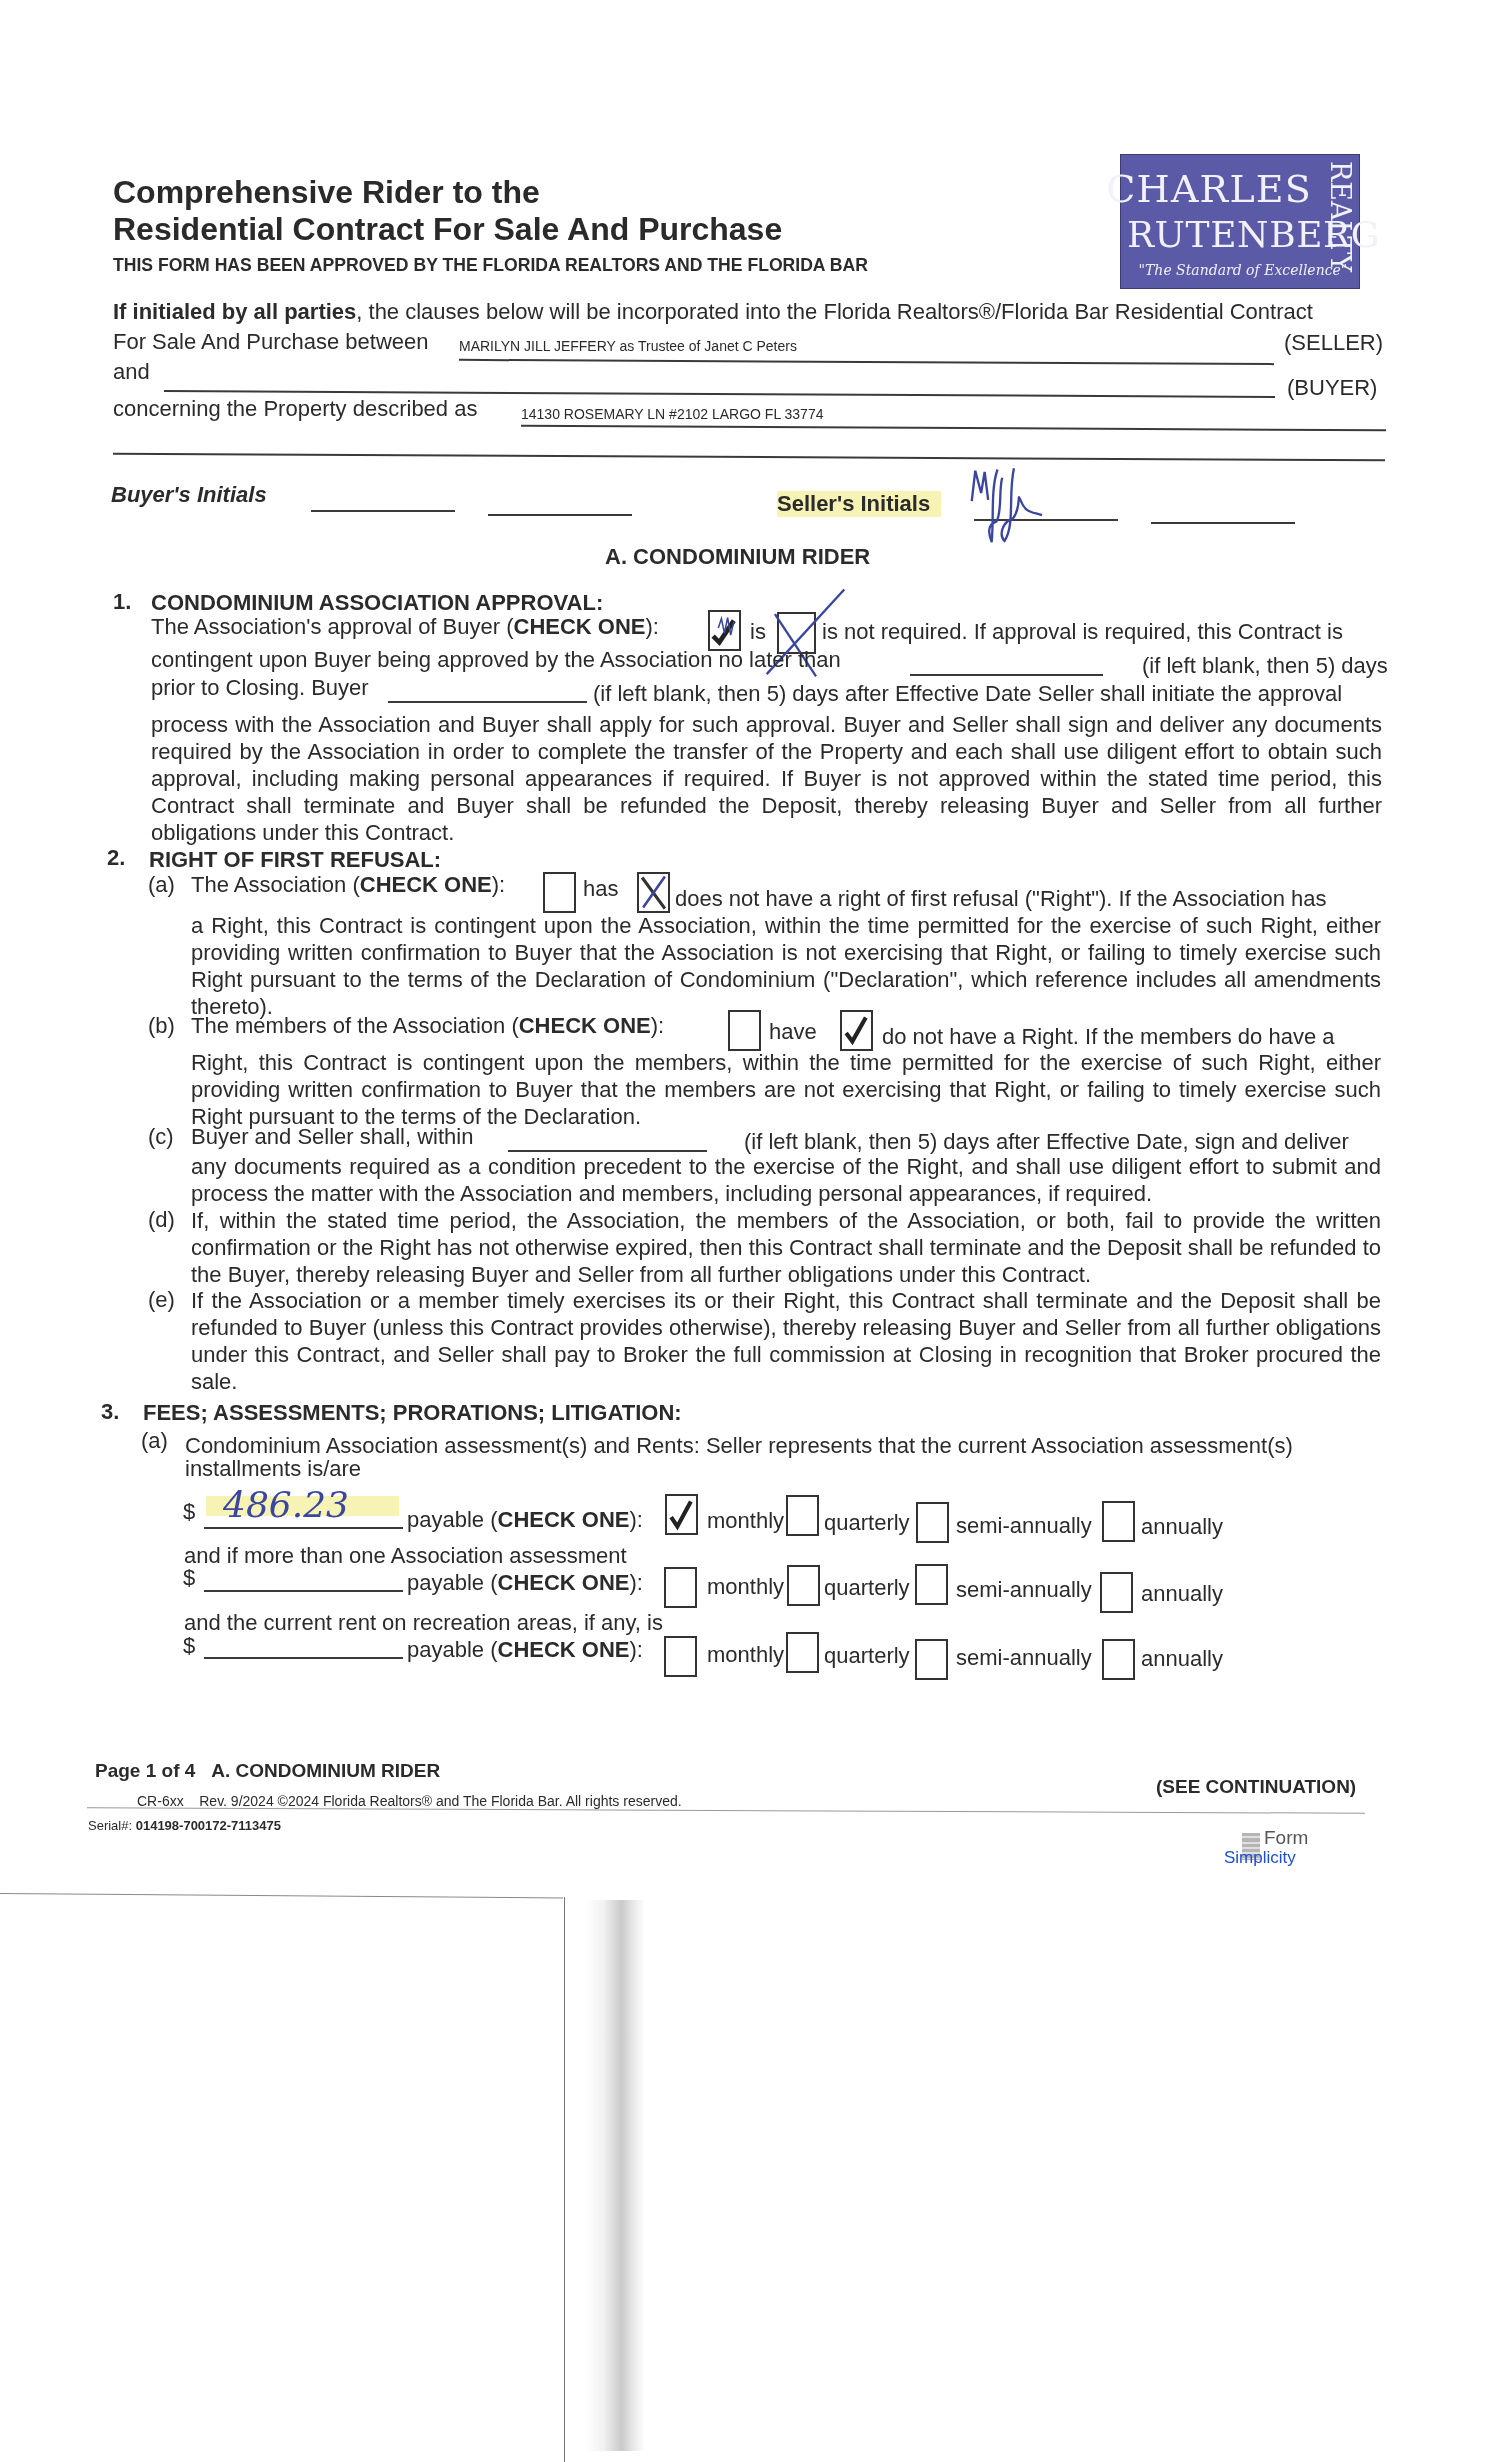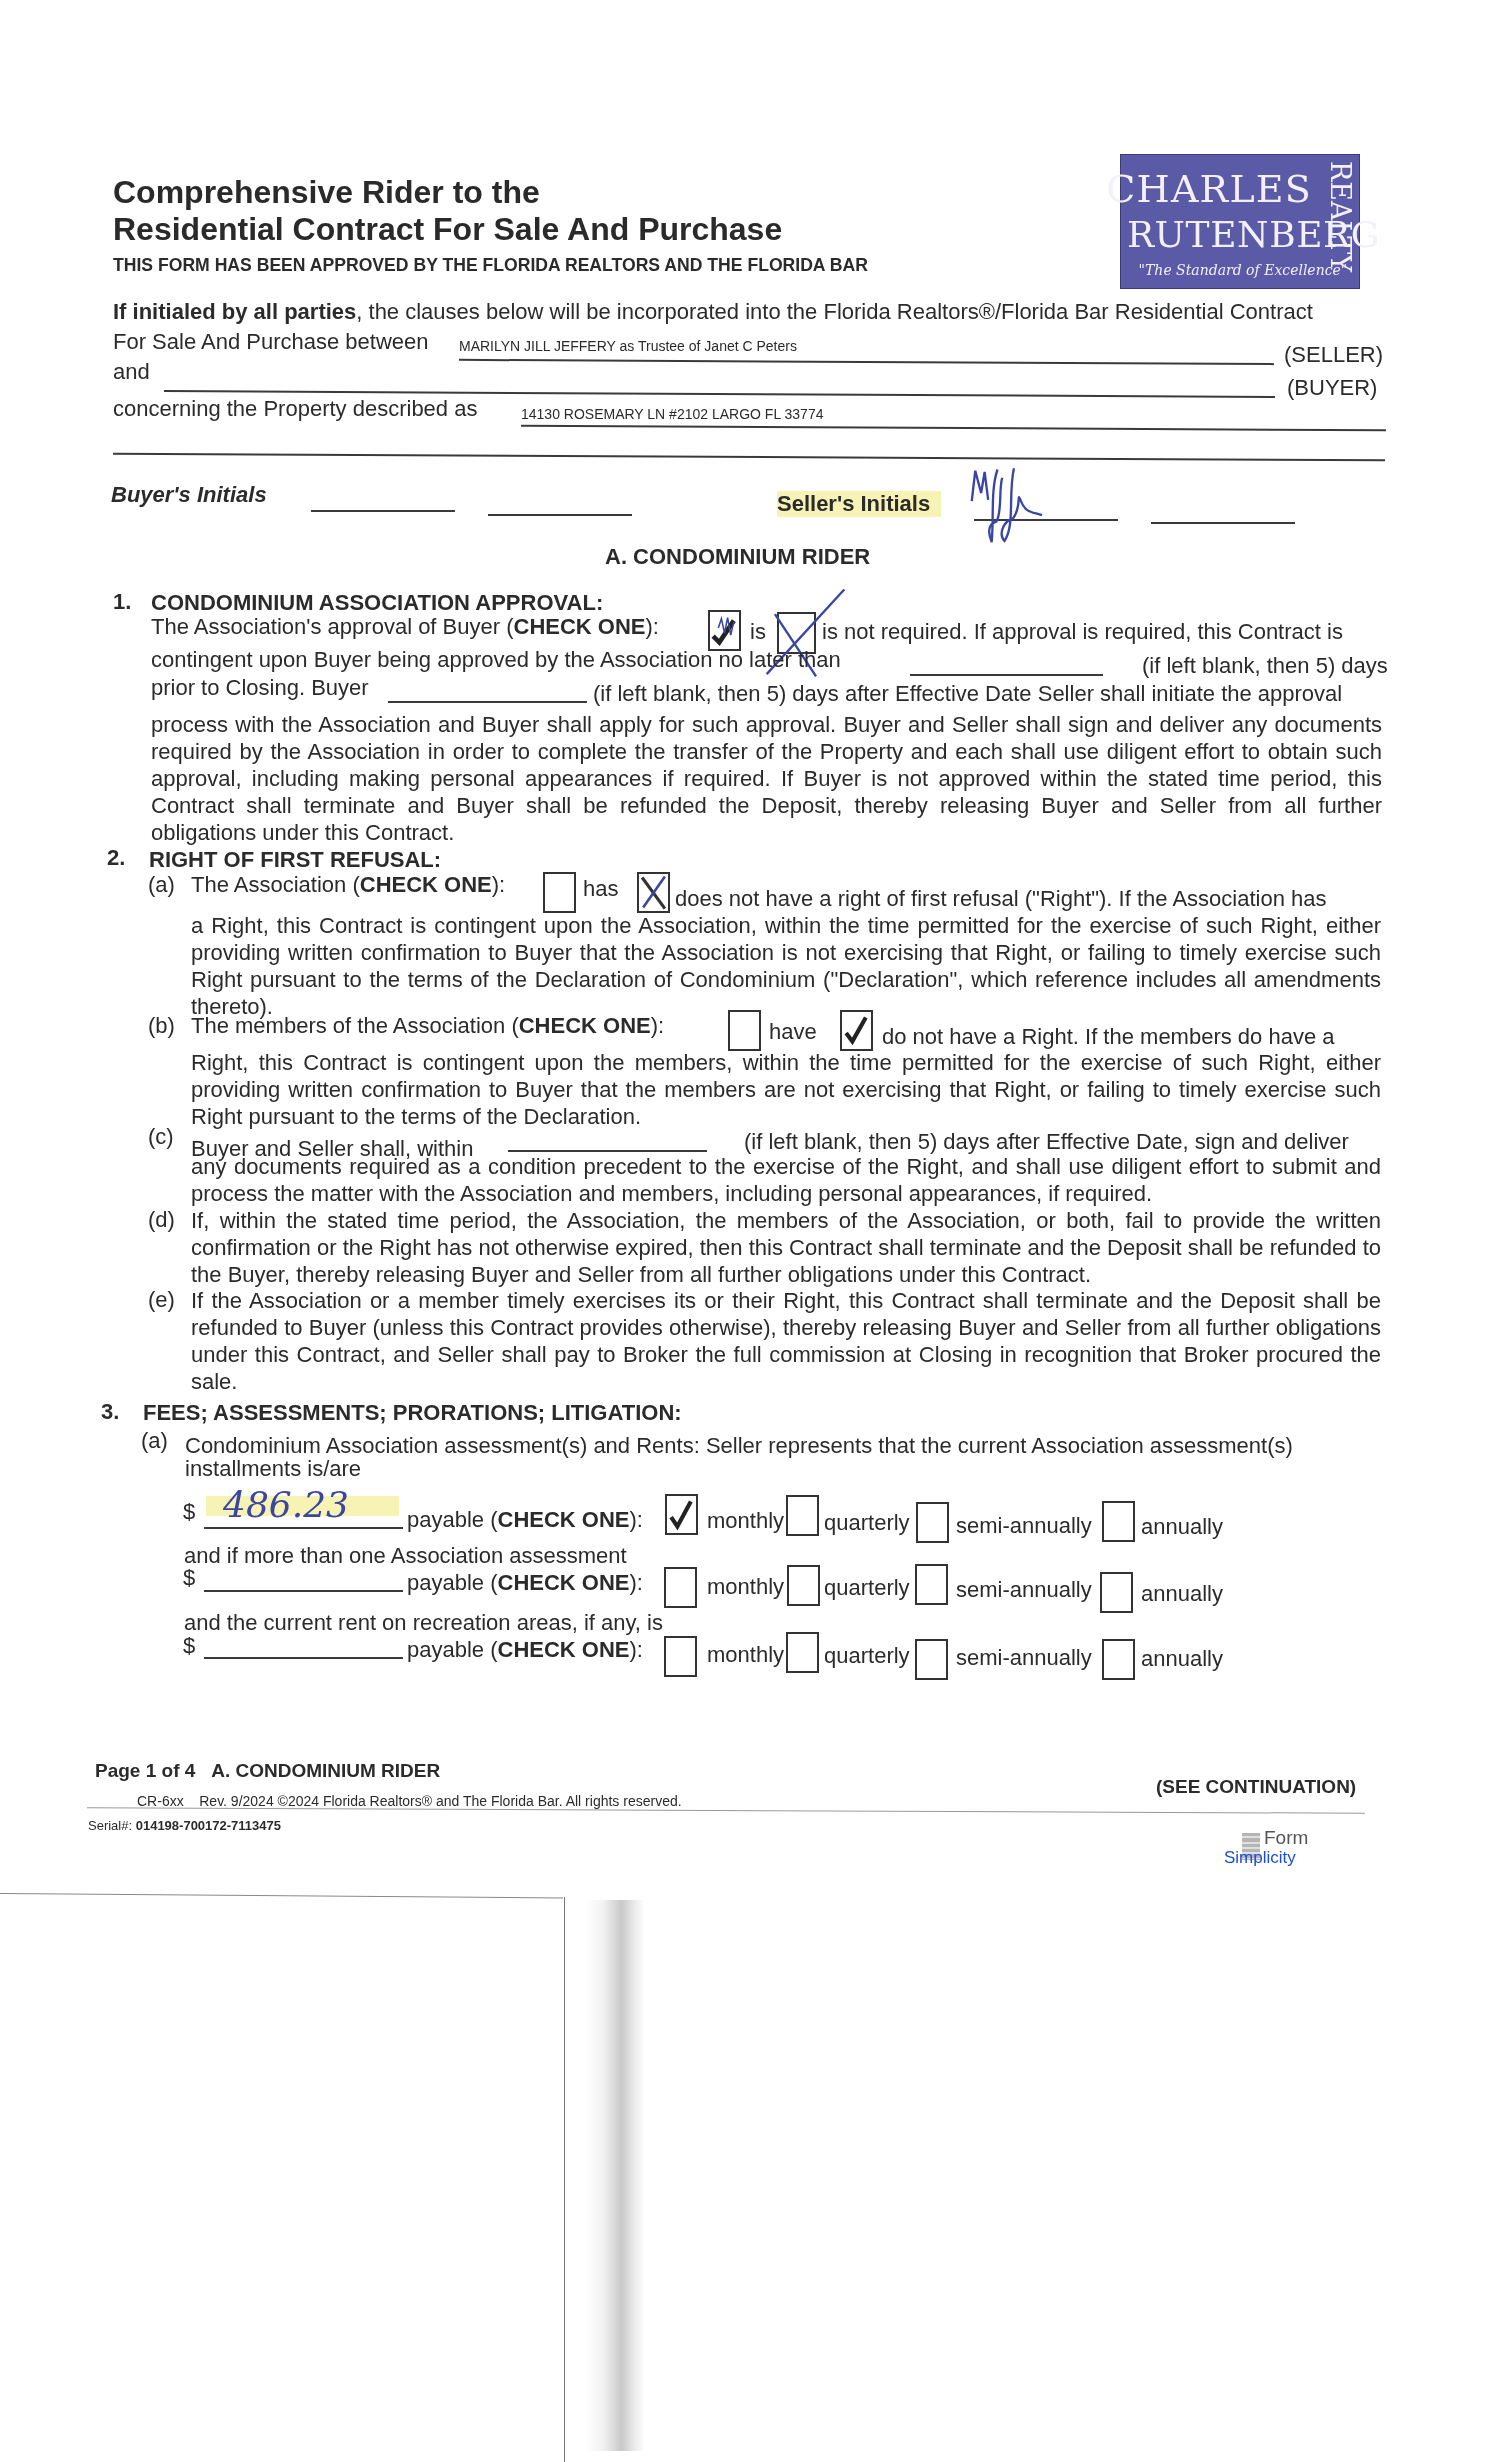--- a/index.html
+++ b/index.html
@@ -37,21 +37,21 @@
   <span class="l2">RUTENBERG</span>
   <span class="vert">REALTY</span>
   <span class="tag">"The Standard of Excellence"</span>
 </div>
 
 <div class="t" style="left:113px;top:299px;"><b>If initialed by all parties</b><span>, the clauses below will be incorporated into the Florida Realtors®/Florida Bar Residential Contract</span></div>
 
 <div class="t" style="left:113px;top:329px;">For Sale And Purchase between</div>
 <div class="t" style="left:459px;top:338px;font-size:14px;line-height:17.6px;">MARILYN JILL JEFFERY as Trustee of Janet C Peters</div>
 <div class="line" style="left:459px;top:361px;width:815px;transform:rotate(0.3deg);"></div>
-<div class="t" style="left:1284px;top:342px;text-align:center;">(SELLER)</div>
+<div class="t" style="left:1284px;top:330px;text-align:center;">(SELLER)</div>
 
 <div class="t" style="left:113px;top:359px;">and</div>
 <div class="t" style="left:164px;top:375px;font-size:16.4px;"></div>
 <div class="line" style="left:164px;top:393px;width:1111px;transform:rotate(0.3deg);"></div>
 <div class="t" style="left:1287px;top:375px;">(BUYER)</div>
 
 <div class="t" style="left:113px;top:396px;">concerning the Property described as</div>
 <div class="t" style="left:521px;top:407px;font-size:14px;line-height:15.2px;">14130 ROSEMARY LN #2102 LARGO FL 33774</div>
 <div class="line" style="left:521px;top:427px;width:865px;transform:rotate(0.3deg);"></div>
 <div class="line" style="left:113px;top:456px;width:1272px;transform:rotate(0.3deg);"></div>
@@ -121,21 +121,21 @@
 <div class="t" style="left:769px;top:1019px;">have</div>
 <div class="box" style="left:840px;top:1010px;">
   <svg class="mark" viewBox="0 0 56 70">
     <path d="M8 40 L20 56 L46 10" fill="none" stroke="#222" stroke-width="8"></path>
   </svg>
 </div>
 <div class="t" style="left:882px;top:1024px;">do not have a Right. If the members do have a</div>
 <div class="para" style="left:191px;top:1049px;width:1190px;">Right, this Contract is contingent upon the members, within the time permitted for the exercise of such Right, either providing written confirmation to Buyer that the members are not exercising that Right, or failing to timely exercise such Right pursuant to the terms of the Declaration.</div>
 
 <div class="t" style="left:148px;top:1124px;">(c)</div>
-<div class="t" style="left:191px;top:1124px;margin-top:12px;">Buyer and Seller shall, within</div>
+<div class="t" style="left:191px;top:1124px;">Buyer and Seller shall, within</div>
 <div class="line" style="left:508px;top:1150px;width:199px;"></div>
 <div class="t" style="left:744px;top:1129px;">(if left blank, then 5) days after Effective Date, sign and deliver</div>
 <div class="para" style="left:191px;top:1153px;width:1190px;">any documents required as a condition precedent to the exercise of the Right, and shall use diligent effort to submit and process the matter with the Association and members, including personal appearances, if required.</div>
 
 <div class="t" style="left:148px;top:1207px;">(d)</div>
 <div class="para" style="left:191px;top:1207px;width:1190px;">If, within the stated time period, the Association, the members of the Association, or both, fail to provide the written confirmation or the Right has not otherwise expired, then this Contract shall terminate and the Deposit shall be refunded to the Buyer, thereby releasing Buyer and Seller from all further obligations under this Contract.</div>
 
 <div class="t" style="left:148px;top:1287px;">(e)</div>
 <div class="para" style="left:191px;top:1287px;width:1190px;">If the Association or a member timely exercises its or their Right, this Contract shall terminate and the Deposit shall be refunded to Buyer (unless this Contract provides otherwise), thereby releasing Buyer and Seller from all further obligations under this Contract, and Seller shall pay to Broker the full commission at Closing in recognition that Broker procured the sale.</div>
 

